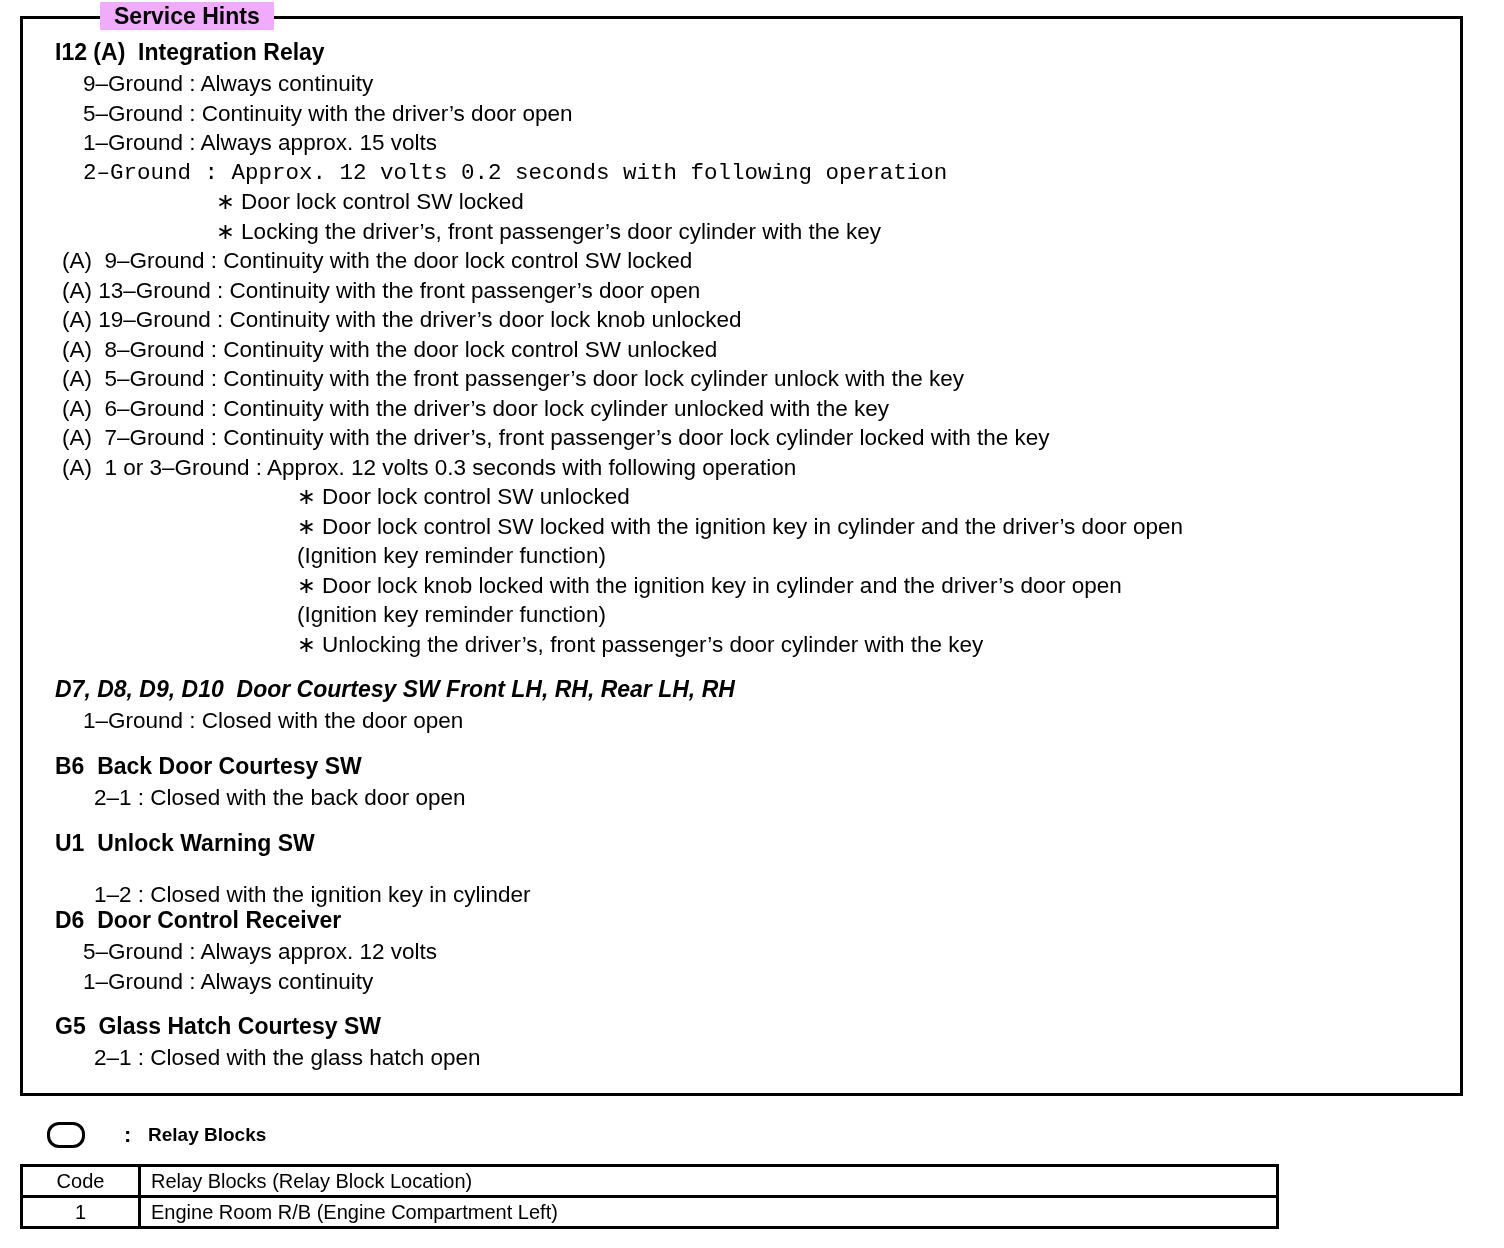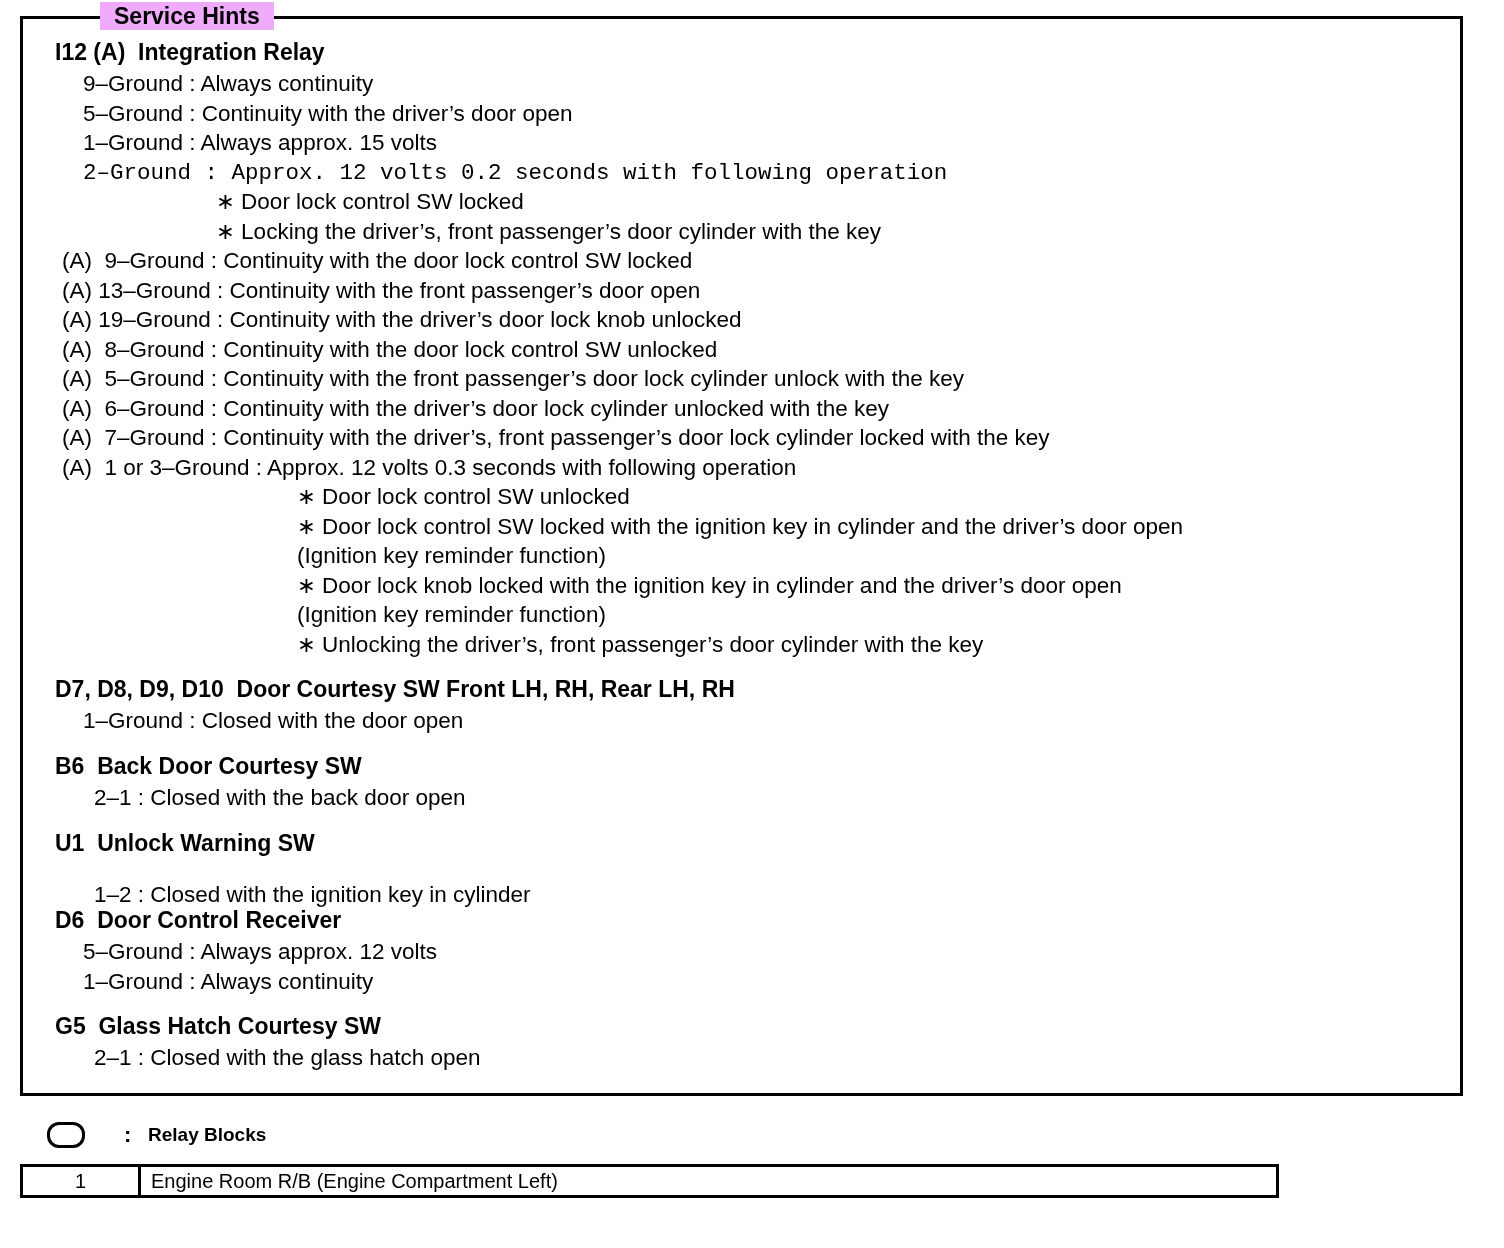--- a/index.html
+++ b/index.html
@@ -55,37 +55,41 @@
     <div class="line" style="left: 62px; top: 366px;">(A)  5–Ground : Continuity with the front passenger’s door lock cylinder unlock with the key</div>
     <div class="line" style="left: 62px; top: 396px;">(A)  6–Ground : Continuity with the driver’s door lock cylinder unlocked with the key</div>
     <div class="line" style="left: 62px; top: 425px;">(A)  7–Ground : Continuity with the driver’s, front passenger’s door lock cylinder locked with the key</div>
     <div class="line" style="left: 62px; top: 455px;">(A)  1 or 3–Ground : Approx. 12 volts 0.3 seconds with following operation</div>
     <div class="line" style="left: 297px; top: 484px;">∗ Door lock control SW unlocked</div>
     <div class="line" style="left: 297px; top: 514px;">∗ Door lock control SW locked with the ignition key in cylinder and the driver’s door open</div>
     <div class="line" style="left: 297px; top: 543px;">(Ignition key reminder function)</div>
     <div class="line" style="left: 297px; top: 573px;">∗ Door lock knob locked with the ignition key in cylinder and the driver’s door open</div>
     <div class="line" style="left: 297px; top: 602px;">(Ignition key reminder function)</div>
     <div class="line" style="left: 297px; top: 632px;">∗ Unlocking the driver’s, front passenger’s door cylinder with the key</div>
-    <div class="line h" style="left: 55px; top: 676px;">D7, D8, D9, D10  Door Courtesy SW Front LH, RH, Rear LH, RH</div>
+    <div class="line h" style="left: 55px; top: 676px; font-style: italic;">D7, D8, D9, D10  Door Courtesy SW Front LH, RH, Rear LH, RH</div>
     <div class="line" style="left: 83px; top: 708px;">1–Ground : Closed with the door open</div>
     <div class="line h" style="left: 55px; top: 753px;">B6  Back Door Courtesy SW</div>
     <div class="line" style="left: 94px; top: 785px;">2–1 : Closed with the back door open</div>
     <div class="line h" style="left: 55px; top: 830px;">U1  Unlock Warning SW</div>
     <div class="line" style="left: 94px; top: 862px; margin-top: 20px;">1–2 : Closed with the ignition key in cylinder</div>
     <div class="line h" style="left: 55px; top: 907px;">D6  Door Control Receiver</div>
     <div class="line" style="left: 83px; top: 939px;">5–Ground : Always approx. 12 volts</div>
     <div class="line" style="left: 83px; top: 969px;">1–Ground : Always continuity</div>
     <div class="line h" style="left: 55px; top: 1013px;">G5  Glass Hatch Courtesy SW</div>
     <div class="line" style="left: 94px; top: 1045px;">2–1 : Closed with the glass hatch open</div>
   </div>
 
 <div class="legend-shape"></div>
 <div class="legend-colon">:</div>
 <div class="legend-label">Relay Blocks</div>
 
 <table class="rb">
   <tbody>
+      <tr>
+    <td class="code">Code</td>
+    <td>Relay Blocks (Relay Block Location)</td>
+  </tr>
   <tr>
     <td class="code">1</td>
     <td>Engine Room R/B (Engine Compartment Left)</td>
   </tr>
 </tbody>
   </table>
 
 </body></html>

